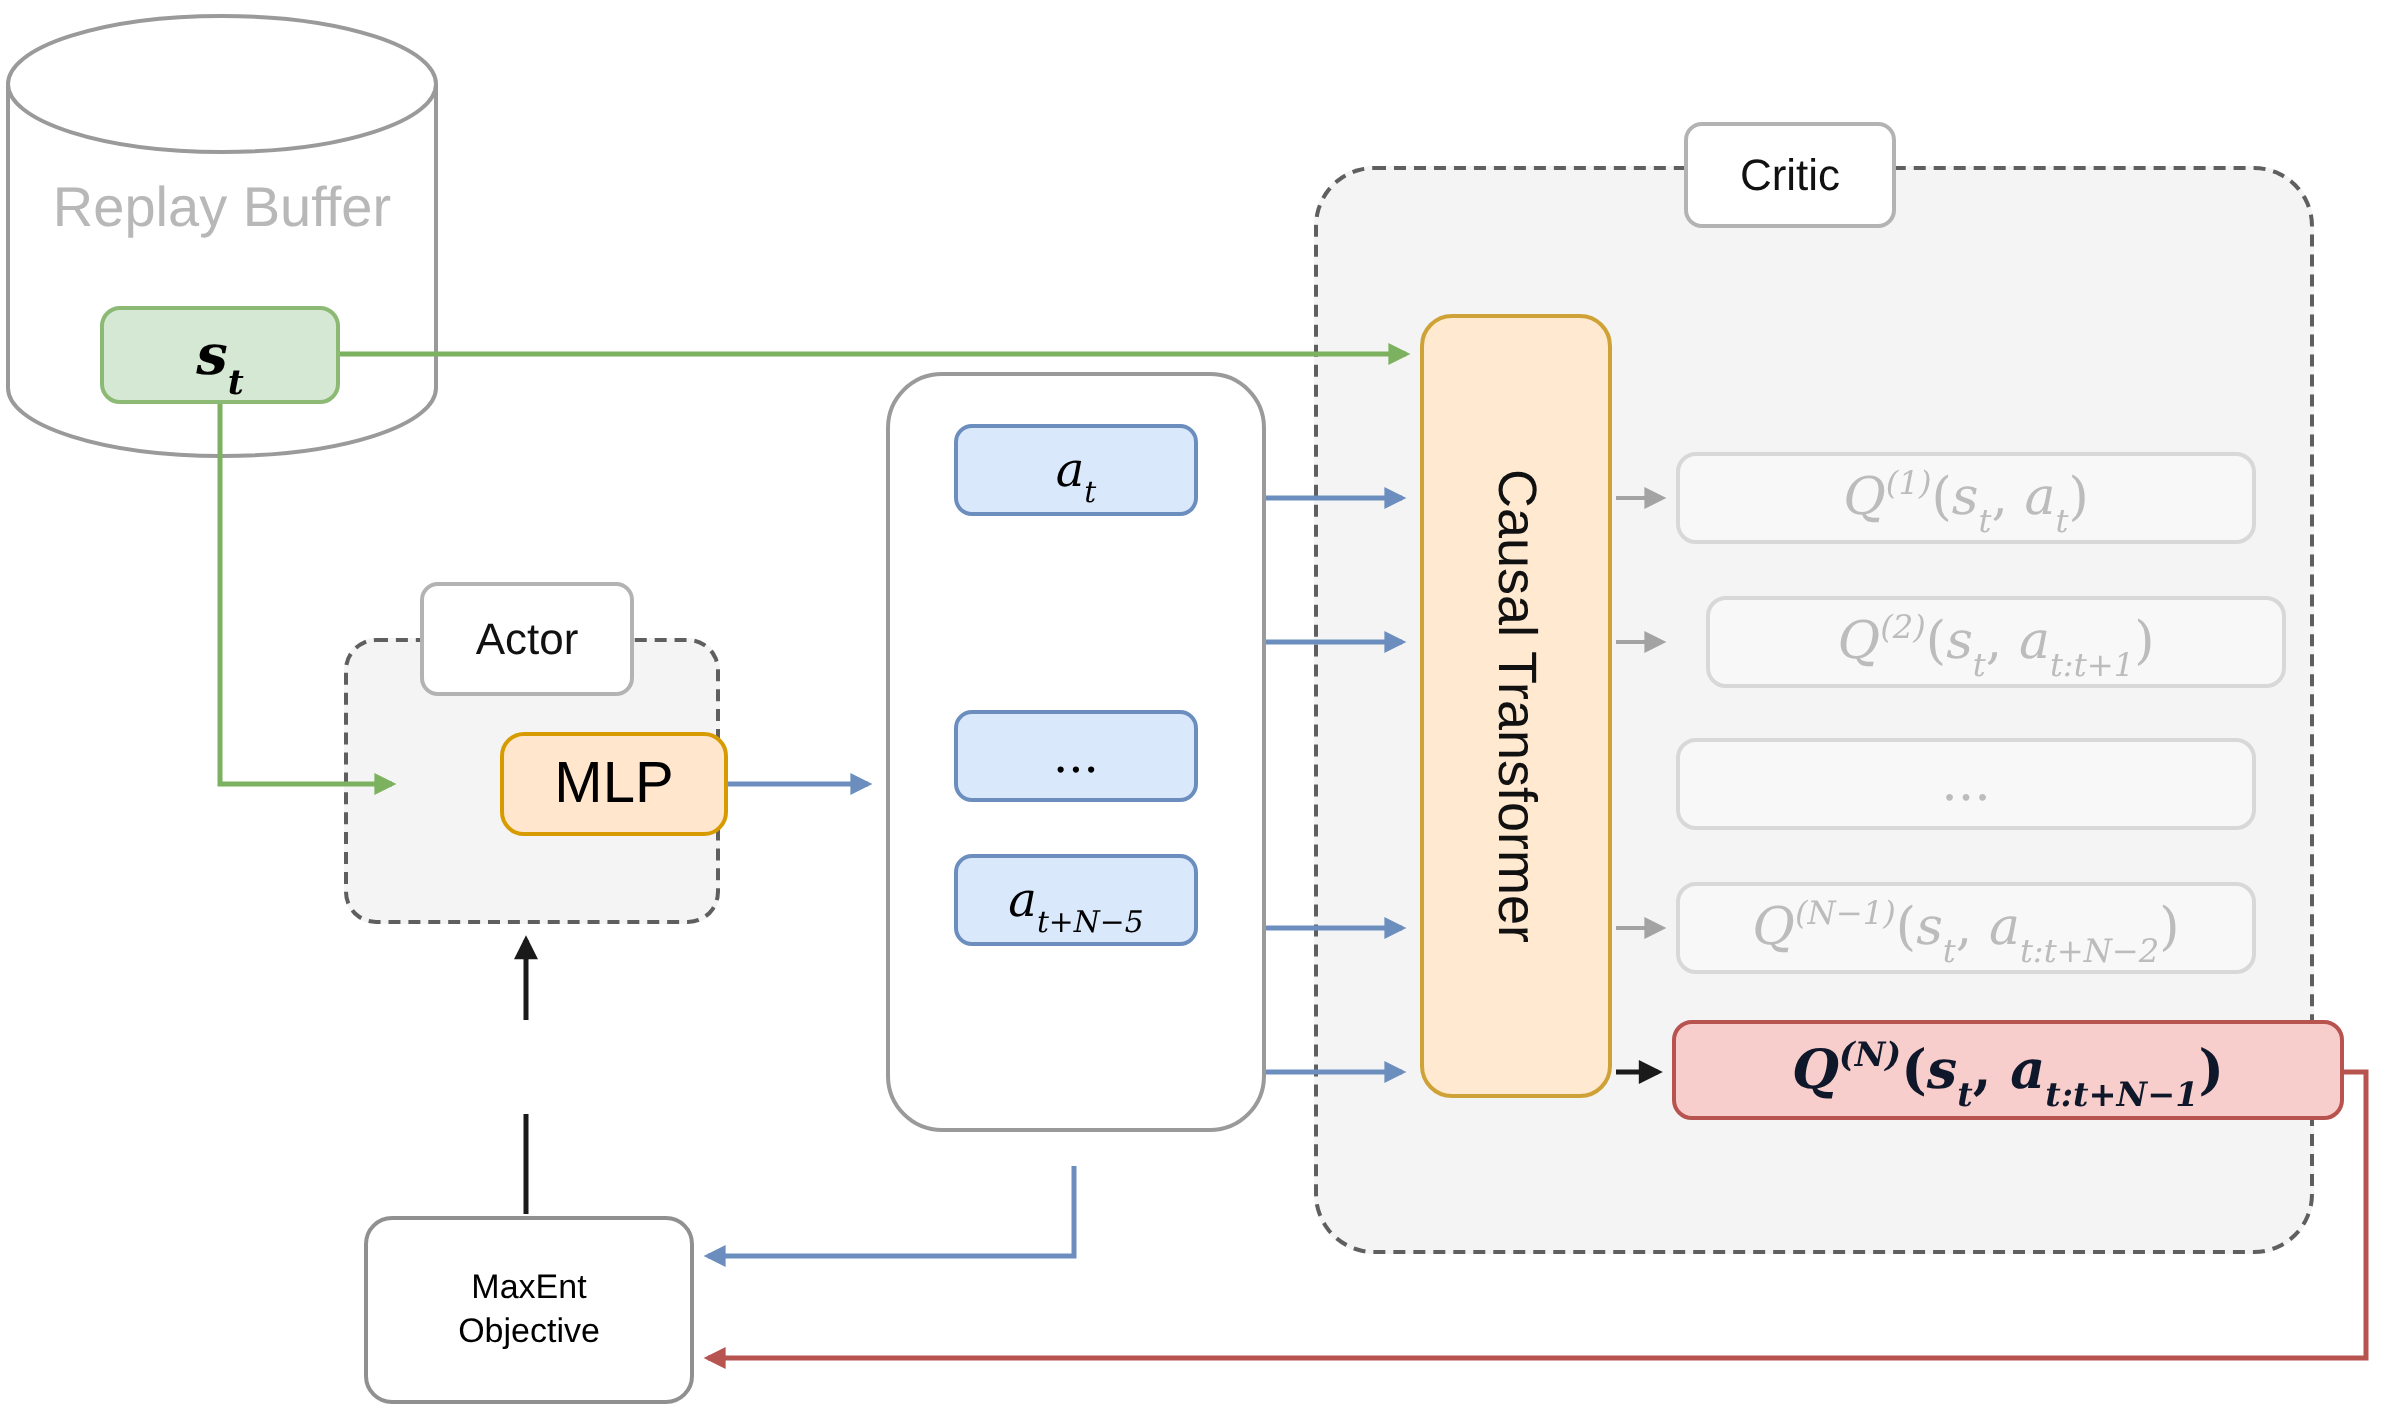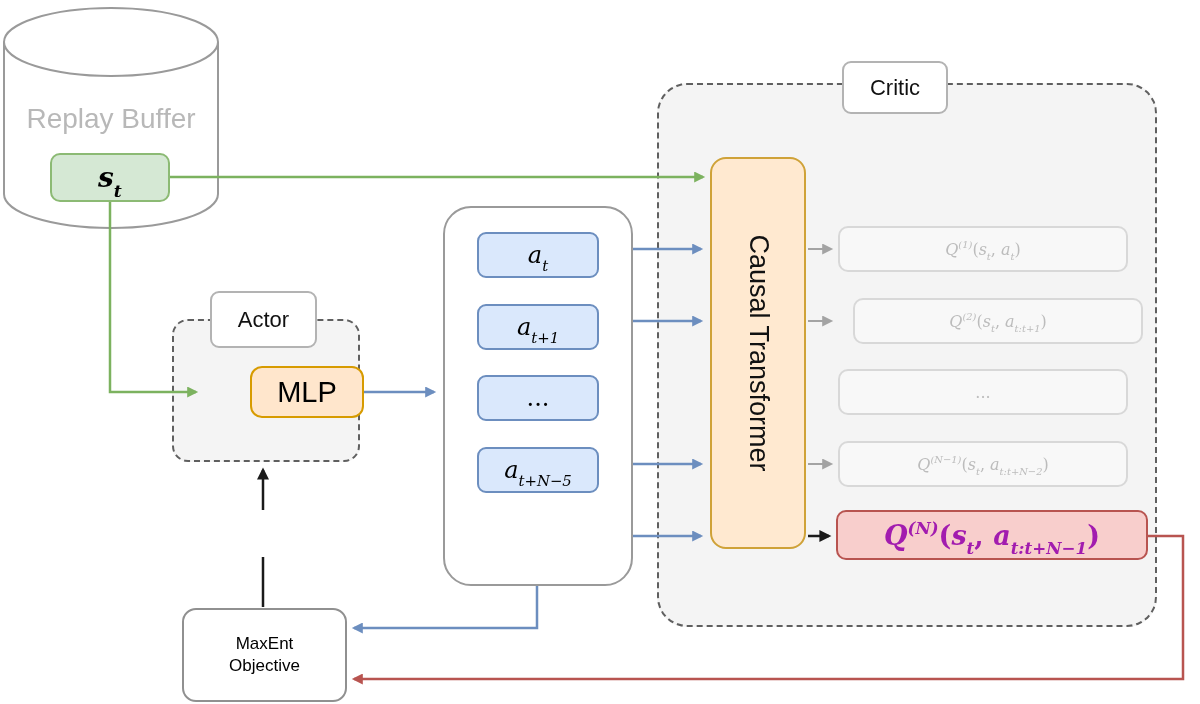--- a/index.html
+++ b/index.html
@@ -29,45 +29,45 @@
   }
   .mlp-box{
     left:207px;top:366px;width:114px;height:52px;background:#ffe6cc;border:2.5px solid #d79b00;
     border-radius:12px;font-size:29px;margin-left:43px;
   }
   .maxent-box{
     left:182px;top:608px;width:165px;height:94px;background:#ffffff;border:2px solid #909090;
     border-radius:14px;font-size:17px;line-height:1.32;flex-direction:column;
   }
   .stack-box{
-    left:443px;top:206px;width:190px;height:380px;background:#ffffff;border:2px solid #9a9a9a;
+    left:443px;top:186px;width:190px;height:380px;background:#ffffff;border:2px solid #9a9a9a;
     border-radius:28px;
   }
   .action-token{
     position:absolute;left:32px;width:122px;height:46px;background:#dae8fc;border:2px solid #6c8ebf;
     border-radius:9px;display:flex;align-items:center;justify-content:center;font-size:24px;
   }
   .transformer-box{
     left:710px;top:157px;width:96px;height:392px;background:#ffe9d0;border:2.5px solid #cfa238;
     border-radius:16px;
   }
   .transformer-box .vtext{
     position:absolute;left:50%;top:50%;transform:translate(-50%,-50%) rotate(90deg);
     white-space:nowrap;font-size:27px;color:#111;
   }
   .q-box{
     position:absolute;left:181px;width:290px;height:46px;border-radius:10px;
-    display:flex;align-items:center;justify-content:center;font-size:16px;
+    display:flex;align-items:center;justify-content:center;font-size:26px;
   }
   .q-ghost{background:rgba(255,255,255,0.35);border:2px solid #d8d8d8;color:#bcbcbc;}
   .q-highlight{
-    left:179px;width:312px;height:50px;background:#f8cecc;border:2.5px solid #b85450;
-    color:#a21caf;font-weight:bold;font-size:27px;
+    left:179px;width:336px;height:50px;background:#f8cecc;border:2.5px solid #b85450;
+    color:#0f172a;font-weight:bold;font-size:27px;
   }
-  .replay-label{left:8px;top:88px;width:206px;font-size:28px;color:#b8b8b8;margin-top:15px;}
+  .replay-label{left:8px;top:88px;width:206px;font-size:28px;color:#b8b8b8;}
   .update-label{left:193px;top:517px;width:140px;font-size:27px;color:#111;}
   
   .math{font-family:"DejaVu Serif",serif;}
   .math .m-i{font-style:italic;}
   .math .m-bi{font-style:italic;font-weight:bold;}
   .math sub{font-size:0.62em;font-style:italic;line-height:0;position:relative;top:0.18em;}
   .math sup{font-size:0.62em;font-style:italic;line-height:0;position:relative;top:-0.05em;}
 </style>
 </head>
 <body>
@@ -138,23 +138,20 @@
 
   <div class="node maxent-box">
     <span>MaxEnt</span>
     <span>Objective</span>
   </div>
 
   <div class="abs stack-box">
     <div class="action-token math" style="top:24px;">
         <span><span class="m-i">a</span><sub>t</sub></span>
       </div>
-    <div class="action-token math" style="top:96px;">
-        <span><span class="m-i">a</span><sub>t+1</sub></span>
-      </div>
     <div class="action-token math" style="top:167px;">
         <span><span class="m-n">...</span></span>
       </div>
     <div class="action-token math" style="top:239px;">
         <span><span class="m-i">a</span><sub>t+N−5</sub></span>
       </div>
   </div>
 
   <div class="tag" style="left:842px;top:61px;width:106px;height:53px;">
     <span>Critic</span>

